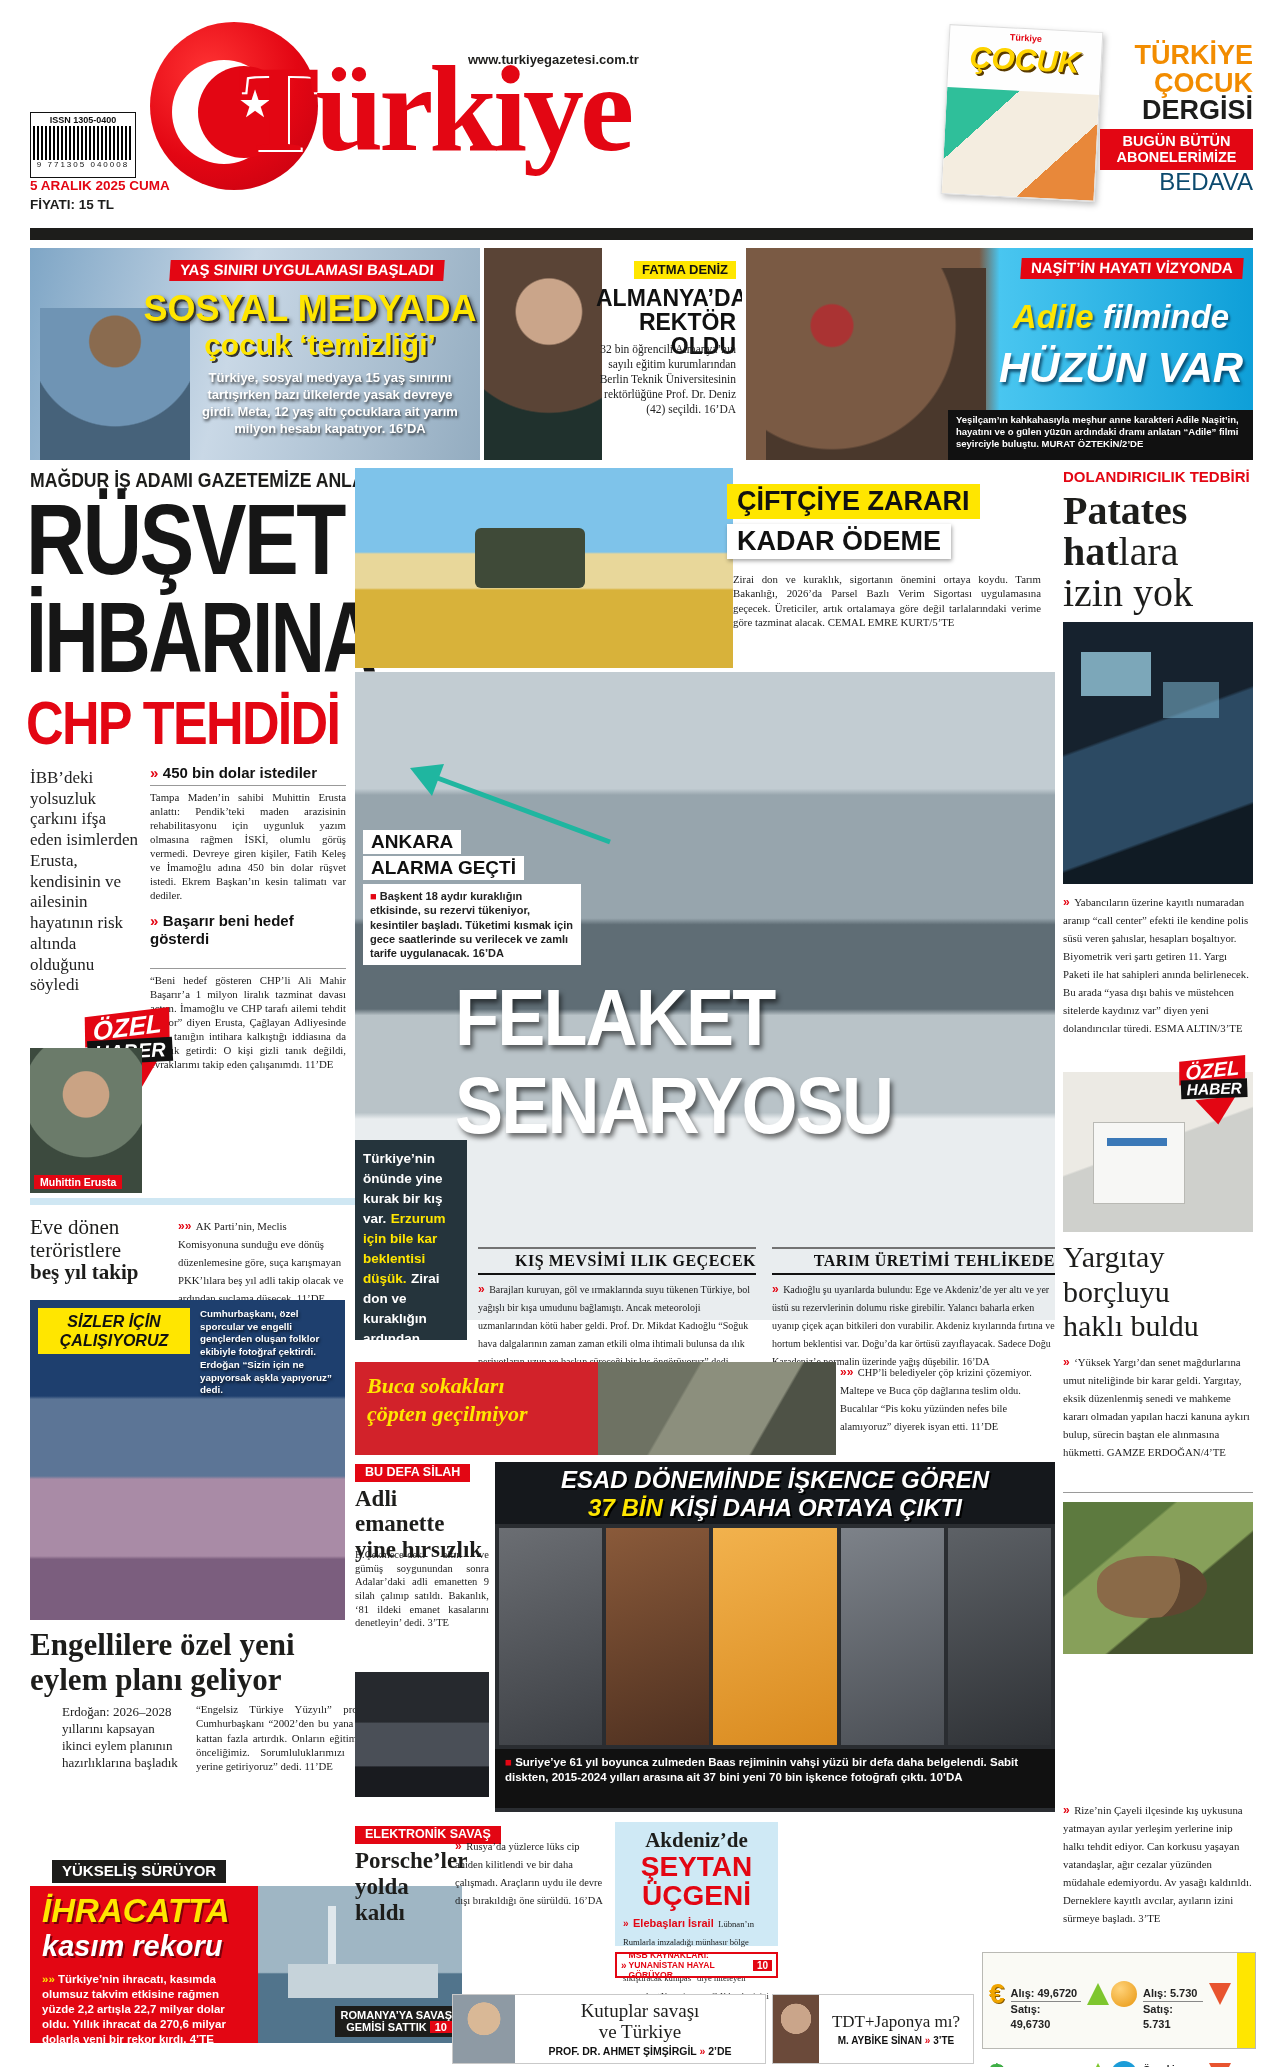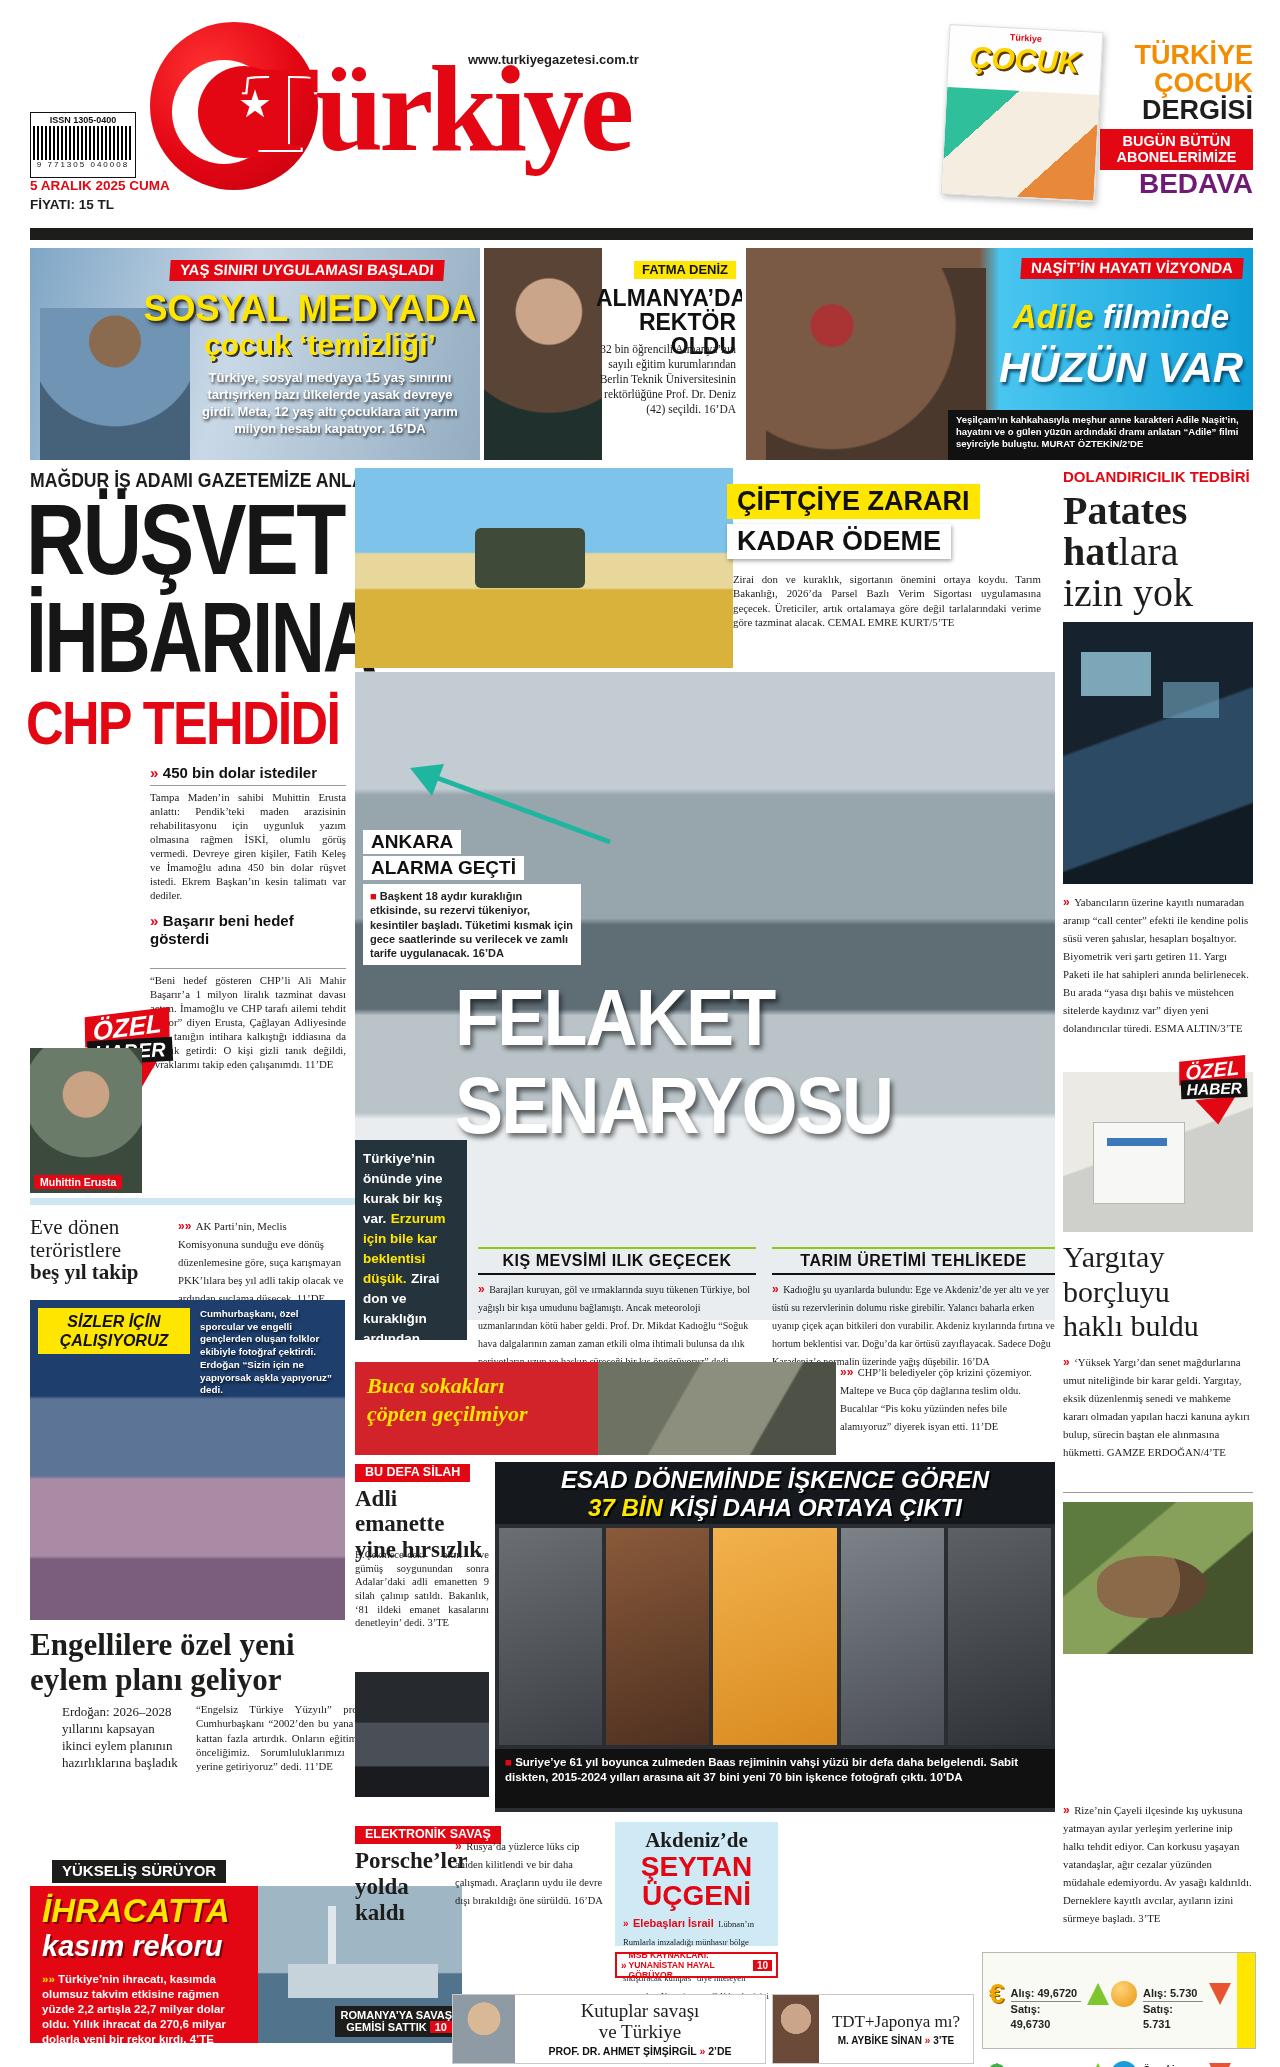--- a/index.html
+++ b/index.html
@@ -6,21 +6,21 @@
   #page{position:relative;width:1280px;height:2067px;background:#fff;font-family:"Liberation Sans",sans-serif;color:#111;overflow:hidden;}
   .abs{position:absolute;}
   .serif{font-family:"Liberation Serif",serif;}
   .cond{transform-origin:left top;}
   .kick-red{background:#e30613;color:#fff;font-weight:800;display:inline-block;padding:1px 10px 3px;}
   .kick-yel{background:#ffe600;color:#111;font-weight:800;display:inline-block;padding:1px 8px 2px;}
   .kick-blk{background:#1d1d1b;color:#fff;font-weight:800;display:inline-block;padding:2px 10px 4px;}
   .body-txt{font-family:"Liberation Serif",serif;text-align:justify;color:#1c1c1c;}
   .mark{color:#e30613;font-weight:800;}
   .shadow-txt{text-shadow:1px 2px 3px rgba(0,0,0,.8);}
-  .rule-head{border-top:2px solid #84cc16;border-bottom:2px solid #111;font-weight:800;text-align:center;padding:3px 0;letter-spacing:.5px;}
+  .rule-head{border-top:2px solid #737373;border-bottom:2px solid #111;font-weight:800;text-align:right;padding:3px 0;letter-spacing:.5px;font-family:Liberation Serif, serif;}
   .ozel{transform:rotate(-7deg);text-align:center;line-height:1;}
   .ozel .o1{background:#e30613;color:#fff;font-weight:800;font-style:italic;display:inline-block;padding:2px 8px;transform:skew(-6deg);}
   .ozel .o2{background:#111;color:#fff;font-weight:800;font-style:italic;display:inline-block;padding:2px 7px;margin-top:-3px;transform:rotate(4deg);}
   .ozel .tri{width:0;height:0;border-left:26px solid transparent;border-right:26px solid transparent;border-top:34px solid #e30613;margin:0 auto;}
   .up-arrow{width:0;height:0;border-left:11px solid transparent;border-right:11px solid transparent;border-bottom:22px solid #7ec62e;}
   .dn-arrow{width:0;height:0;border-left:11px solid transparent;border-right:11px solid transparent;border-top:22px solid #e8542f;}
   .mrow{display:flex;align-items:center;gap:6px;}
   .mline{font-weight:700;font-size:11px;color:#222;line-height:1.35;margin-top:29px;}
   .mline .b1{border-bottom:1px solid #888;}
   .colbox{background:#fff;border:1px solid #c9c9c9;display:flex;align-items:center;}
@@ -52,21 +52,21 @@
     <div style="position:absolute;left:0;right:0;bottom:0;height:106px;background:linear-gradient(135deg,#2fbf9a 0 28%,#f4ede0 28% 70%,#e8883a 70% 100%);"></div>
   </div>
   <div class="abs" style="left:1100px;top:42px;width:153px;text-align:right;line-height:1.02;">
     <div style="font-size:27px;font-weight:800;color:#f28c00;">TÜRKİYE</div>
     <div style="font-size:27px;font-weight:800;color:#f28c00;">ÇOCUK</div>
     <div style="font-size:27px;font-weight:800;color:#1d1d1b;">DERGİSİ</div>
     <div style="background:#e30613;color:#fff;font-size:14.5px;font-weight:800;text-align:center;padding:4px 2px;margin-top:4px;line-height:1.15;">
       <div>BUGÜN BÜTÜN</div>
       <div>ABONELERİMİZE</div>
     </div>
-    <div style="font-size:28px;font-weight:700;color:#701a75;">BEDAVA</div>
+    <div style="font-size:24px;font-weight:400;color:#0c4a6e;">BEDAVA</div>
   </div>
   <div class="abs" style="left:30px;top:228px;width:1223px;height:12px;background:#1d1d1b;"></div>
 
   <div class="abs" style="left:30px;top:248px;width:450px;height:212px;background:linear-gradient(105deg,#7fa6c6 0%,#c9d8e6 45%,#93acc0 100%);overflow:hidden;">
     <div class="abs" style="left:10px;top:60px;width:150px;height:152px;background:radial-gradient(circle at 50% 22%,#8a6b4f 0 18%,#6f94b4 19% 60%,#46627a 61% 100%);"></div>
     <div class="abs" style="left:140px;top:12px;transform:skew(-4deg);">
       <span class="kick-red" style="font-size:15px;">YAŞ SINIRI UYGULAMASI BAŞLADI</span>
     </div>
     <div class="abs" style="left:110px;top:40px;width:340px;text-align:center;font-size:36px;font-weight:800;color:#ffe600;text-shadow:2px 2px 0 #333,3px 3px 4px rgba(0,0,0,.6);">SOSYAL MEDYADA</div>
     <div class="abs" style="left:130px;top:80px;width:320px;text-align:center;font-size:30px;font-weight:800;color:#ffe600;text-shadow:2px 2px 0 #333;">çocuk ‘temizliği’</div>
@@ -94,20 +94,21 @@
       <span style="color:#ffe600;text-shadow:2px 2px 2px rgba(0,40,70,.6);">Adile</span><span style="color:#fff;text-shadow:2px 2px 2px rgba(0,40,70,.6);"> filminde</span>
     </div>
     <div class="abs" style="left:250px;top:96px;width:250px;text-align:center;font-size:42px;font-weight:800;font-style:italic;color:#fff;text-shadow:2px 3px 3px rgba(0,40,70,.7);">HÜZÜN VAR</div>
     <div class="abs" style="right:0;bottom:0;width:305px;height:50px;background:#111;color:#fff;font-size:9.5px;font-weight:700;line-height:1.25;padding:4px 8px;box-sizing:border-box;">Yeşilçam’ın kahkahasıyla meşhur anne karakteri Adile Naşit’in, hayatını ve o gülen yüzün ardındaki dramı anlatan “Adile” filmi seyirciyle buluştu. MURAT ÖZTEKİN/2’DE</div>
   </div>
 
   <div class="abs cond" style="left:30px;top:468px;font-size:20.5px;font-weight:800;color:#1d1d1b;white-space:nowrap;transform:scaleX(.86);">MAĞDUR İŞ ADAMI GAZETEMİZE ANLATTI:</div>
   <div class="abs cond" style="left:26px;top:492px;font-size:100px;font-weight:800;color:#161616;line-height:.95;letter-spacing:-3px;transform:scaleX(.82);white-space:nowrap;">RÜŞVET</div>
   <div class="abs cond" style="left:26px;top:590px;font-size:100px;font-weight:800;color:#161616;line-height:.95;letter-spacing:-3px;transform:scaleX(.75);white-space:nowrap;">İHBARINA</div>
   <div class="abs cond" style="left:26px;top:694px;font-size:62px;font-weight:800;color:#e30613;line-height:.95;letter-spacing:-2px;transform:scaleX(.84);white-space:nowrap;">CHP TEHDİDİ</div>
+  <div class="abs serif" style="left:30px;top:768px;width:112px;font-size:17px;line-height:1.22;color:#222;">İBB’deki yolsuzluk çarkını ifşa eden isimlerden Erusta, kendisinin ve ailesinin hayatının risk altında olduğunu söyledi</div>
   <div class="abs" style="left:150px;top:764px;width:196px;">
     <div style="border-bottom:1px solid #999;padding-bottom:3px;">
       <span class="mark" style="font-size:15px;">»</span>
       <span style="font-weight:800;font-size:15px;">450 bin dolar istediler</span>
     </div>
     <div class="body-txt" style="font-size:10.8px;line-height:1.3;margin-top:4px;">Tampa Maden’in sahibi Muhittin Erusta anlattı: Pendik’teki maden arazisinin rehabilitasyonu için uygunluk yazım olmasına rağmen İSKİ, olumlu görüş vermedi. Devreye giren kişiler, Fatih Keleş ve İmamoğlu adına 450 bin dolar rüşvet istedi. Ekrem Başkan’ın kesin talimatı var dediler.</div>
     <div style="border-bottom:1px solid #999;padding-bottom:20px;margin-top:10px;">
       <span class="mark" style="font-size:15px;">»</span>
       <span style="font-weight:800;font-size:15px;">Başarır beni hedef gösterdi</span>
     </div>

